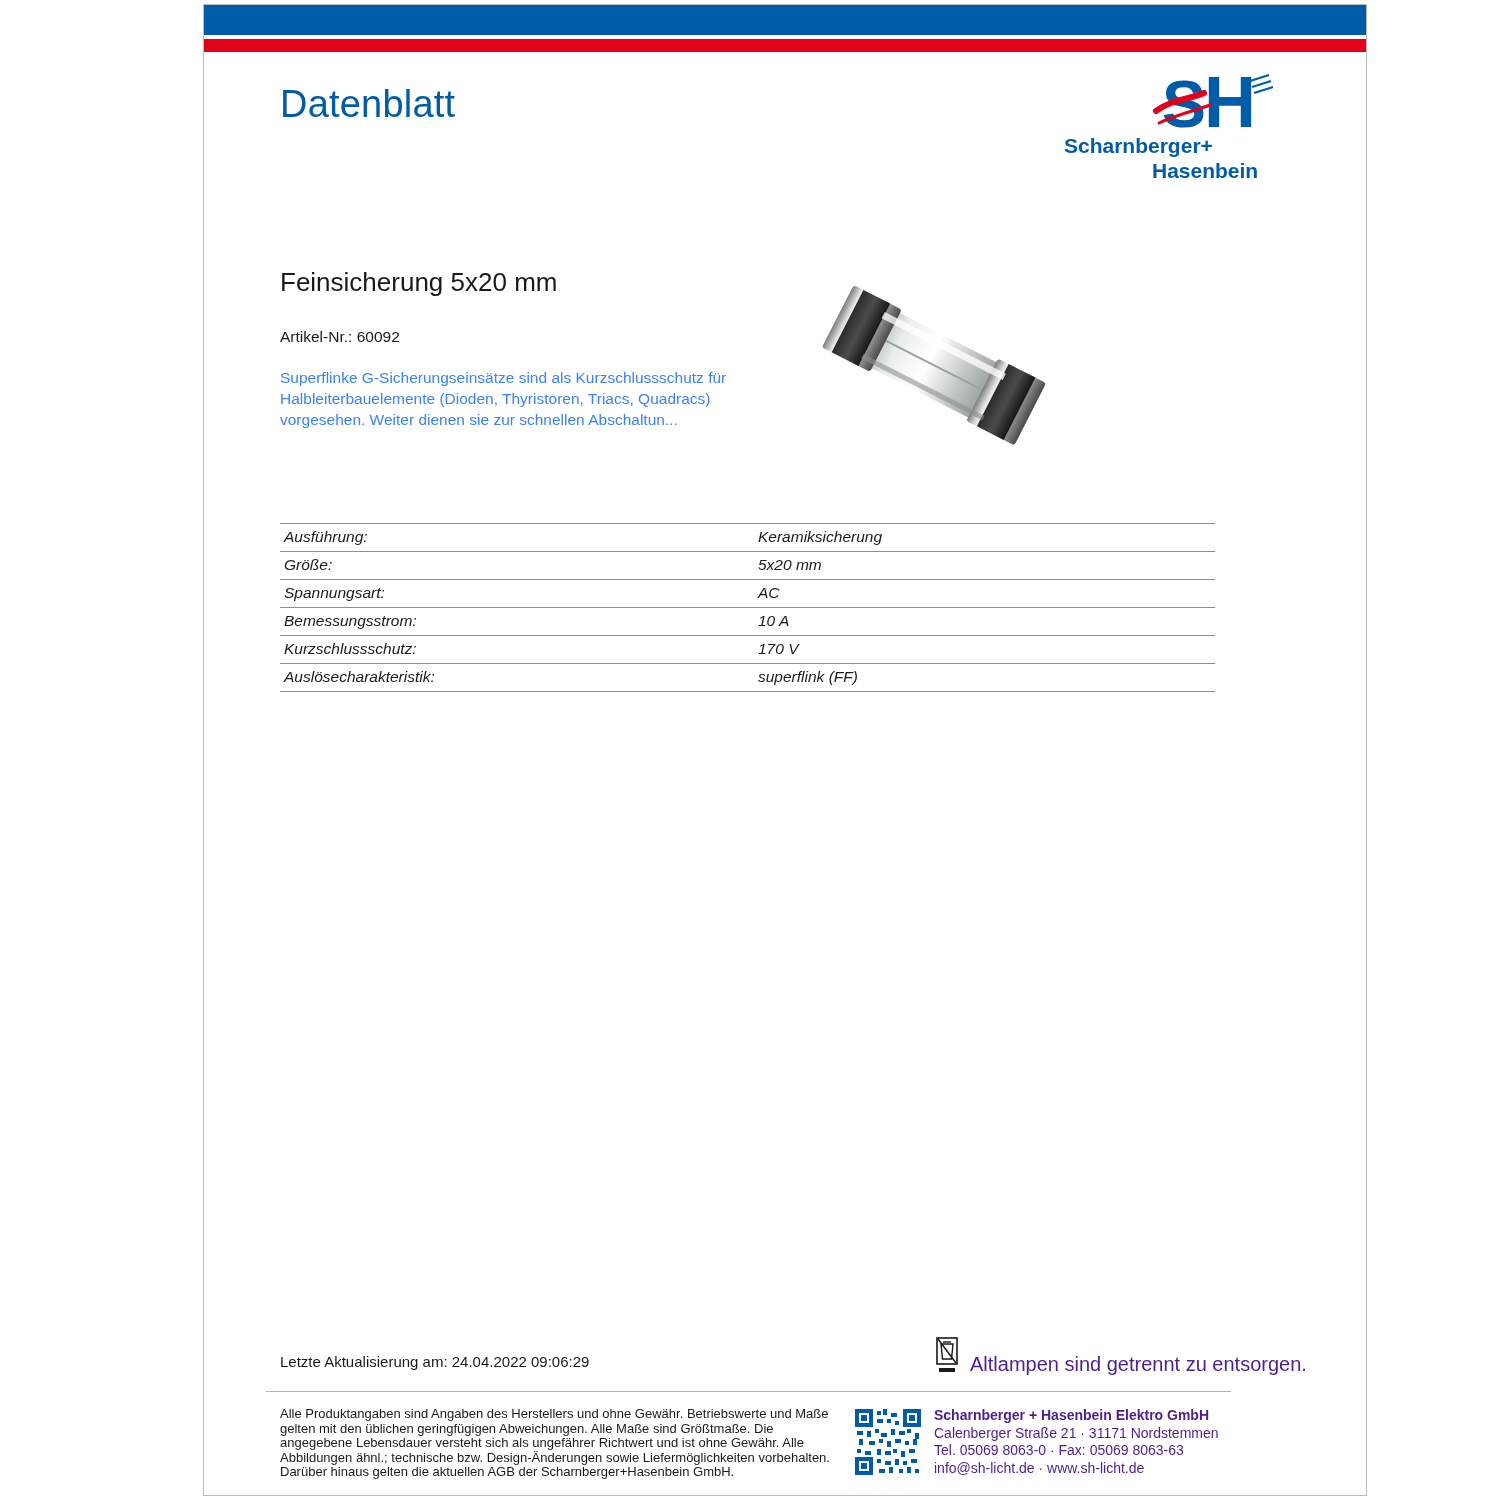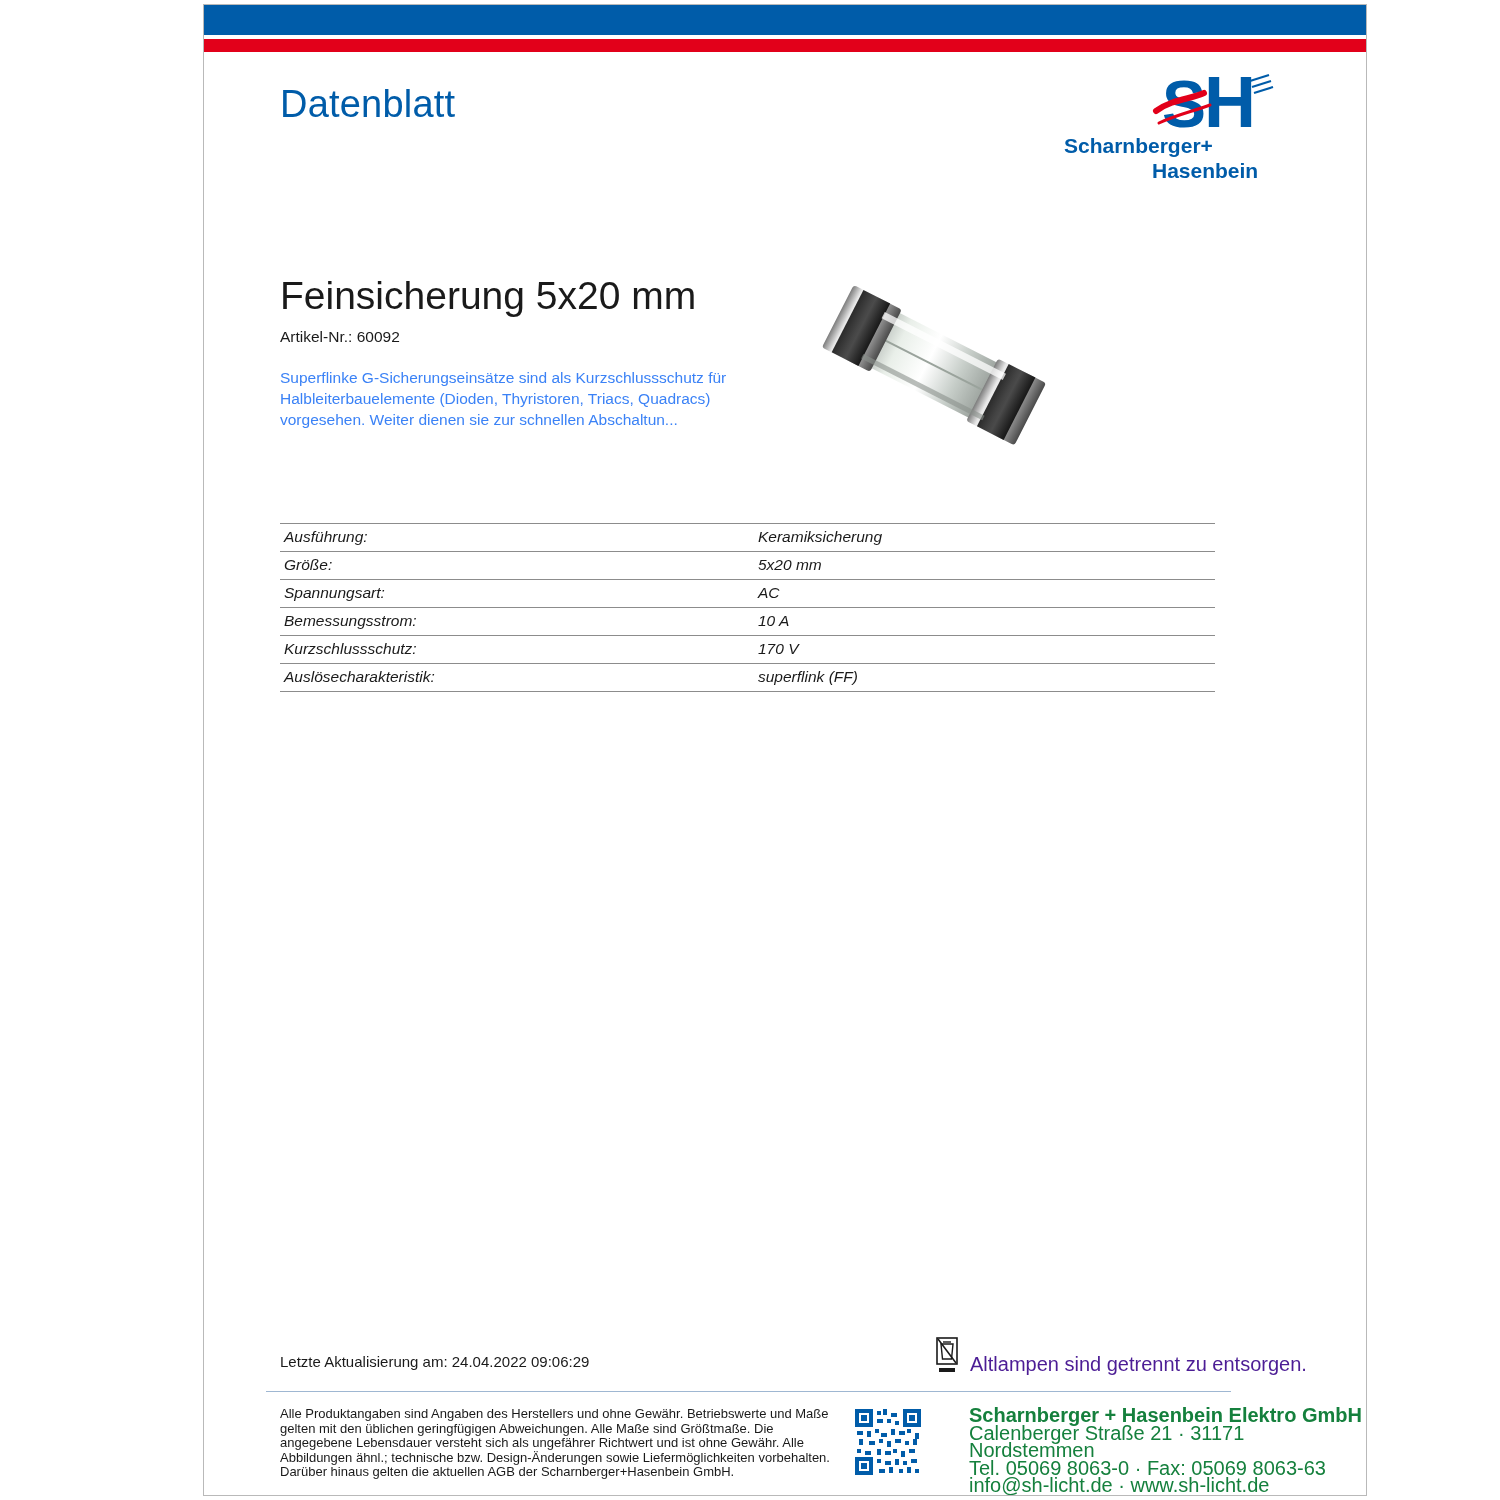--- a/index.html
+++ b/index.html
@@ -62,23 +62,22 @@
     width: 250px;
     height: 125px;
   }
   .logo svg { display: block; }
 
   
   .product-title {
     position: absolute;
     left: 76px;
     top: 262px;
-    font-size: 39px;
-    color: #1a1a1a;
-    margin-top: 7px;
+    font-size: 26px;
+    color: #1a1a1a;
   }
   .product-artnr {
     position: absolute;
     left: 76px;
     top: 323px;
     font-size: 15.5px;
     color: #1a1a1a;
   }
   .product-desc {
     position: absolute;
@@ -165,24 +164,23 @@
     left: 651px;
     top: 1404px;
     width: 66px;
     height: 66px;
   }
 
   .company {
     position: absolute;
     left: 730px;
     top: 1402px;
-    font-size: 20px;
+    font-size: 14px;
     line-height: 17.5px;
-    color: #15803d;
-    margin-left: 35px;
+    color: #4c1d95;
   }
   .company .name { font-weight: bold; }
 </style>
 </head>
 <body>
 
 <div class="page">
 
   <div class="bar-blue"></div>
   <div class="bar-red"></div>

